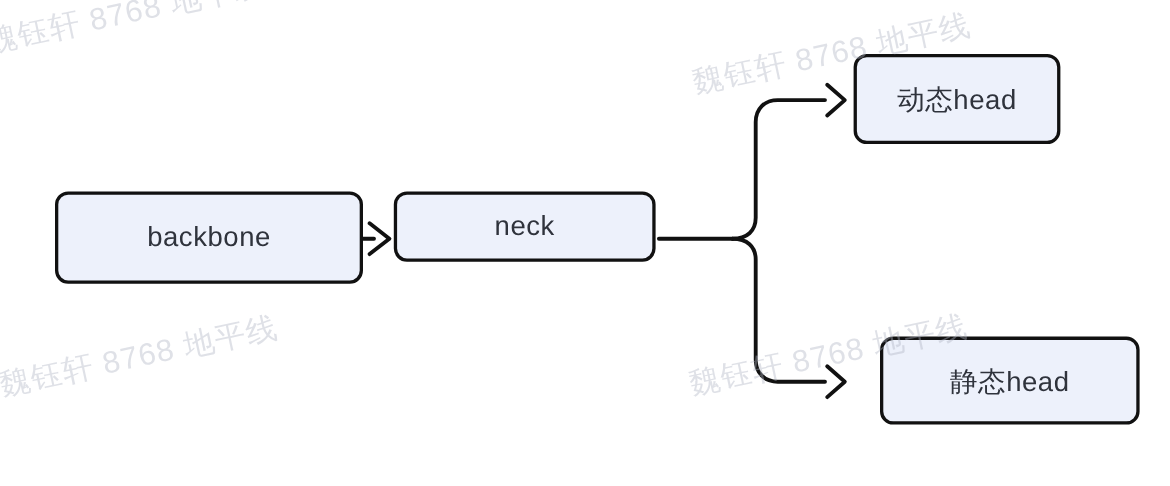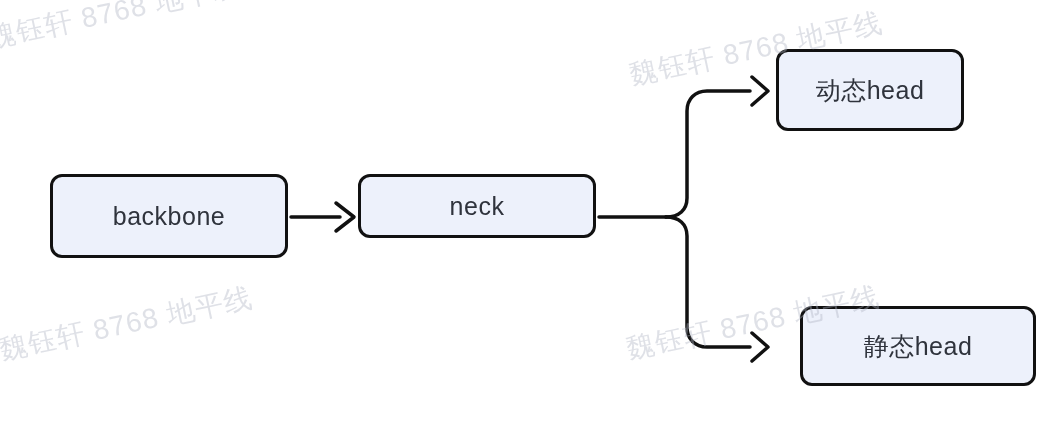--- a/index.html
+++ b/index.html
@@ -24,21 +24,21 @@
     border: 3px solid #111111;
     border-radius: 12px;
     display: flex;
     align-items: center;
     justify-content: center;
     font-size: 25px;
     color: #2F333C;
     z-index: 2;
     letter-spacing: 0.5px;
   }
-  #node-backbone { left: 50px;  top: 174px; width: 238px; height: 84px; }
+  #node-backbone { left: 50px;  top: 174px; width: 280px; height: 84px; }
   #node-neck     { left: 358px; top: 174px; width: 238px; height: 64px; }
   #node-dynamic  { left: 776px; top: 49px;  width: 188px; height: 82px; }
   #node-static   { left: 800px; top: 306px; width: 236px; height: 80px; }
   .wm {
     position: absolute;
     z-index: 3;
     font-size: 28px;
     white-space: nowrap;
     letter-spacing: 1px;
     color: rgba(176, 181, 196, 0.40);

